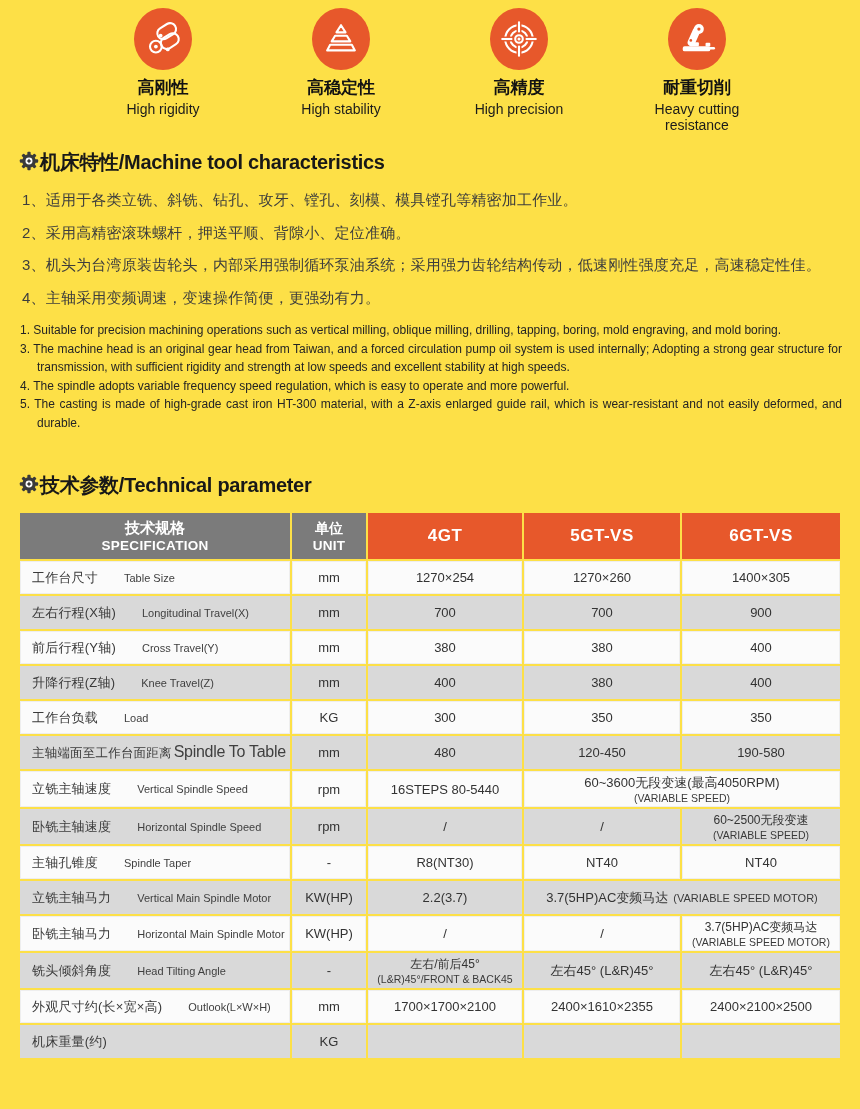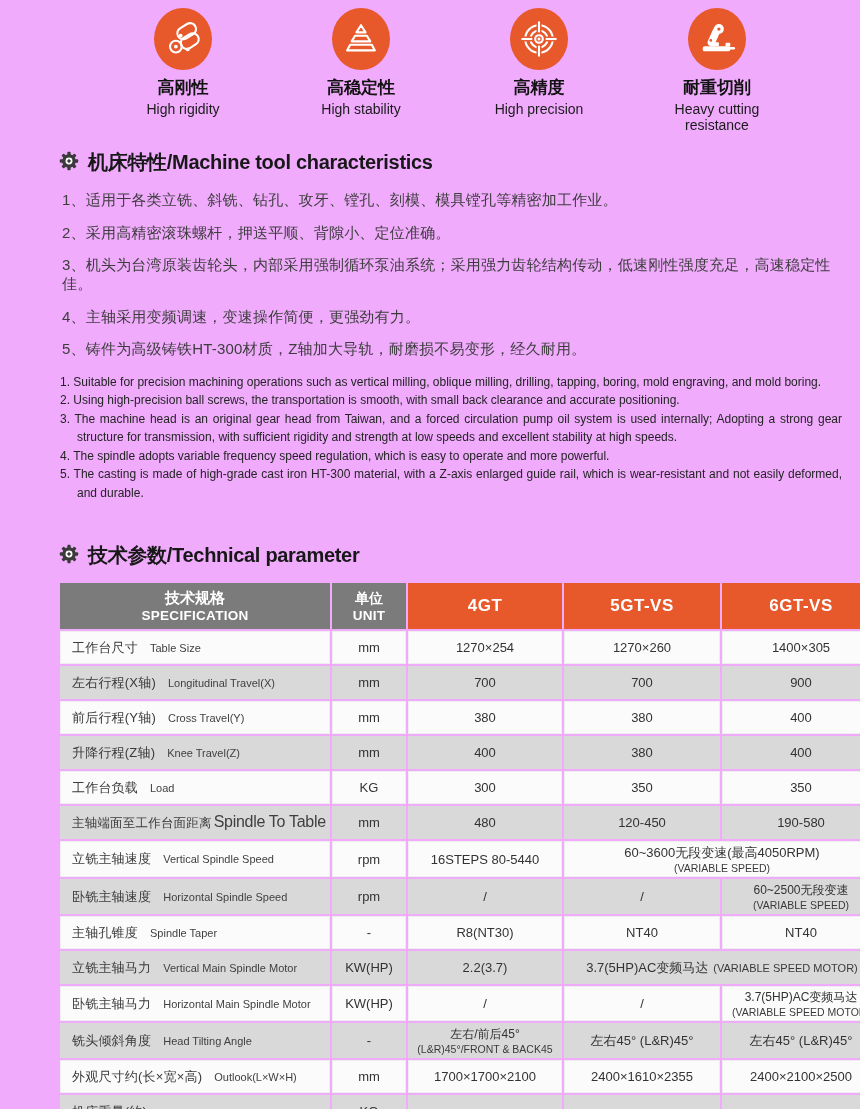--- a/index.html
+++ b/index.html
@@ -1,28 +1,28 @@
 <!DOCTYPE html>
 <html><head>
 <meta charset="utf-8">
 <style>
   * { box-sizing: border-box; margin: 0; padding: 0; }
   body { background:#ffffff; font-family:"Liberation Sans","DejaVu Sans",sans-serif; }
-  .page { width:860px; height:1109px; background:#f0abfc; overflow:hidden; position:relative;padding-left:40px; }
+  .page { width:860px; height:1109px; background:#fde047; overflow:hidden; position:relative; }
 
   
   .features { display:flex; justify-content:center; padding-top:8px; }
   .feature { width:178px; text-align:center; }
   .feature-circle { width:58px; height:62px; border-radius:50%; background:#E7582B;
                     margin:0 auto; display:flex; align-items:center; justify-content:center; }
   .feature-cn { font-size:17px; font-weight:700; color:#121212; margin-top:6px; }
   .feature-en { font-size:14px; color:#1b1b1b; line-height:16px; max-width:118px; margin:2px auto 0; }
 
   
-  .section-head { display:flex; align-items:center; gap:8px; margin:16px 0 0 18px; }
+  .section-head { display:flex; align-items:center; margin:16px 0 0 18px; }
   .section-title { font-size:20px; font-weight:700; color:#181818; letter-spacing:-0.3px; }
 
   
   .cn-points { margin:15px 18px 13px 22px; }
   .cn-point { font-size:15px; color:#3d3d3d; margin-bottom:13.5px; letter-spacing:0.2px; }
   .en-points { margin:8px 18px 0 20px; }
   .en-point { font-size:12px; color:#242424; line-height:18.5px; padding-left:17px;
               text-indent:-17px; text-align:justify; }
 
   
@@ -31,21 +31,21 @@
   .param-table th, .param-table td { overflow:hidden; }
   th.h-gray { background:#7B7B7B; color:#fff; height:46px; text-align:center; vertical-align:middle; }
   th.h-orange { background:#E7582B; color:#fff; height:46px; text-align:center; vertical-align:middle;
                 font-size:17px; font-weight:700; letter-spacing:0.5px; }
   .h-line1 { display:block; font-size:15px; font-weight:700; }
   .h-line2 { display:block; font-size:13.5px; font-weight:700; letter-spacing:0.3px; }
   tbody td { height:33px; text-align:center; vertical-align:middle; font-size:13px; color:#333; padding:3px 4px; }
   tbody tr:nth-child(odd) td { background:#fbfbfb; box-shadow:inset 0 0 0 1px #eeeeee; }
   tbody tr:nth-child(even) td { background:#D9D9D9; }
   td.lbl { text-align:left; padding-left:12px; }
-  .lbl-wrap { display:flex; align-items:baseline; gap:12px; white-space:nowrap; }
+  .lbl-wrap { display:flex; align-items:baseline; gap:26px; white-space:nowrap; }
   .lc { font-size:13px; color:#3a3a3a; letter-spacing:0.2px; }
   .le { font-size:11px; color:#3f3f3f; }
   .tight .lbl-wrap { gap:2px; letter-spacing:-0.3px; }
   .tight .lc { font-size:12.5px; }
   .tight .le { font-size:16px; }
   .v { display:inline; }
   .s { display:block; font-size:10.5px; color:#3a3a3a; line-height:12px; }
   .s:empty { display:none; }
   td.inline-sub .s { display:inline; margin-left:5px; font-size:11px; }
   td.small-main .v { font-size:12px; }
@@ -150,26 +150,24 @@
       </svg>
     </span>
     <span class="section-title">机床特性/Machine tool characteristics</span>
   </div>
 
   <div class="cn-points">
     <div class="cn-point">1、适用于各类立铣、斜铣、钻孔、攻牙、镗孔、刻模、模具镗孔等精密加工作业。</div>
     <div class="cn-point">2、采用高精密滚珠螺杆，押送平顺、背隙小、定位准确。</div>
     <div class="cn-point">3、机头为台湾原装齿轮头，内部采用强制循环泵油系统；采用强力齿轮结构传动，低速刚性强度充足，高速稳定性佳。</div>
     <div class="cn-point">4、主轴采用变频调速，变速操作简便，更强劲有力。</div>
-    <div class="cn-point">5、铸件为高级铸铁HT-300材质，Z轴加大导轨，耐磨损不易变形，经久耐用。</div>
   </div>
 
   <div class="en-points">
     <div class="en-point">1. Suitable for precision machining operations such as vertical milling, oblique milling, drilling, tapping, boring, mold engraving, and mold boring.</div>
-    <div class="en-point">2. Using high-precision ball screws, the transportation is smooth, with small back clearance and accurate positioning.</div>
     <div class="en-point">3. The machine head is an original gear head from Taiwan, and a forced circulation pump oil system is used internally; Adopting a strong gear structure for transmission, with sufficient rigidity and strength at low speeds and excellent stability at high speeds.</div>
     <div class="en-point">4. The spindle adopts variable frequency speed regulation, which is easy to operate and more powerful.</div>
     <div class="en-point">5. The casting is made of high-grade cast iron HT-300 material, with a Z-axis enlarged guide rail, which is wear-resistant and not easily deformed, and durable.</div>
   </div>
 
   <div class="section-head" style="margin-top:40px;">
     <span>
       <svg width="22" height="22" viewBox="0 0 24 24">
         <g fill="#3A3A3A">
           <rect x="10.2" y="2" width="3.6" height="20" rx="1"></rect>

